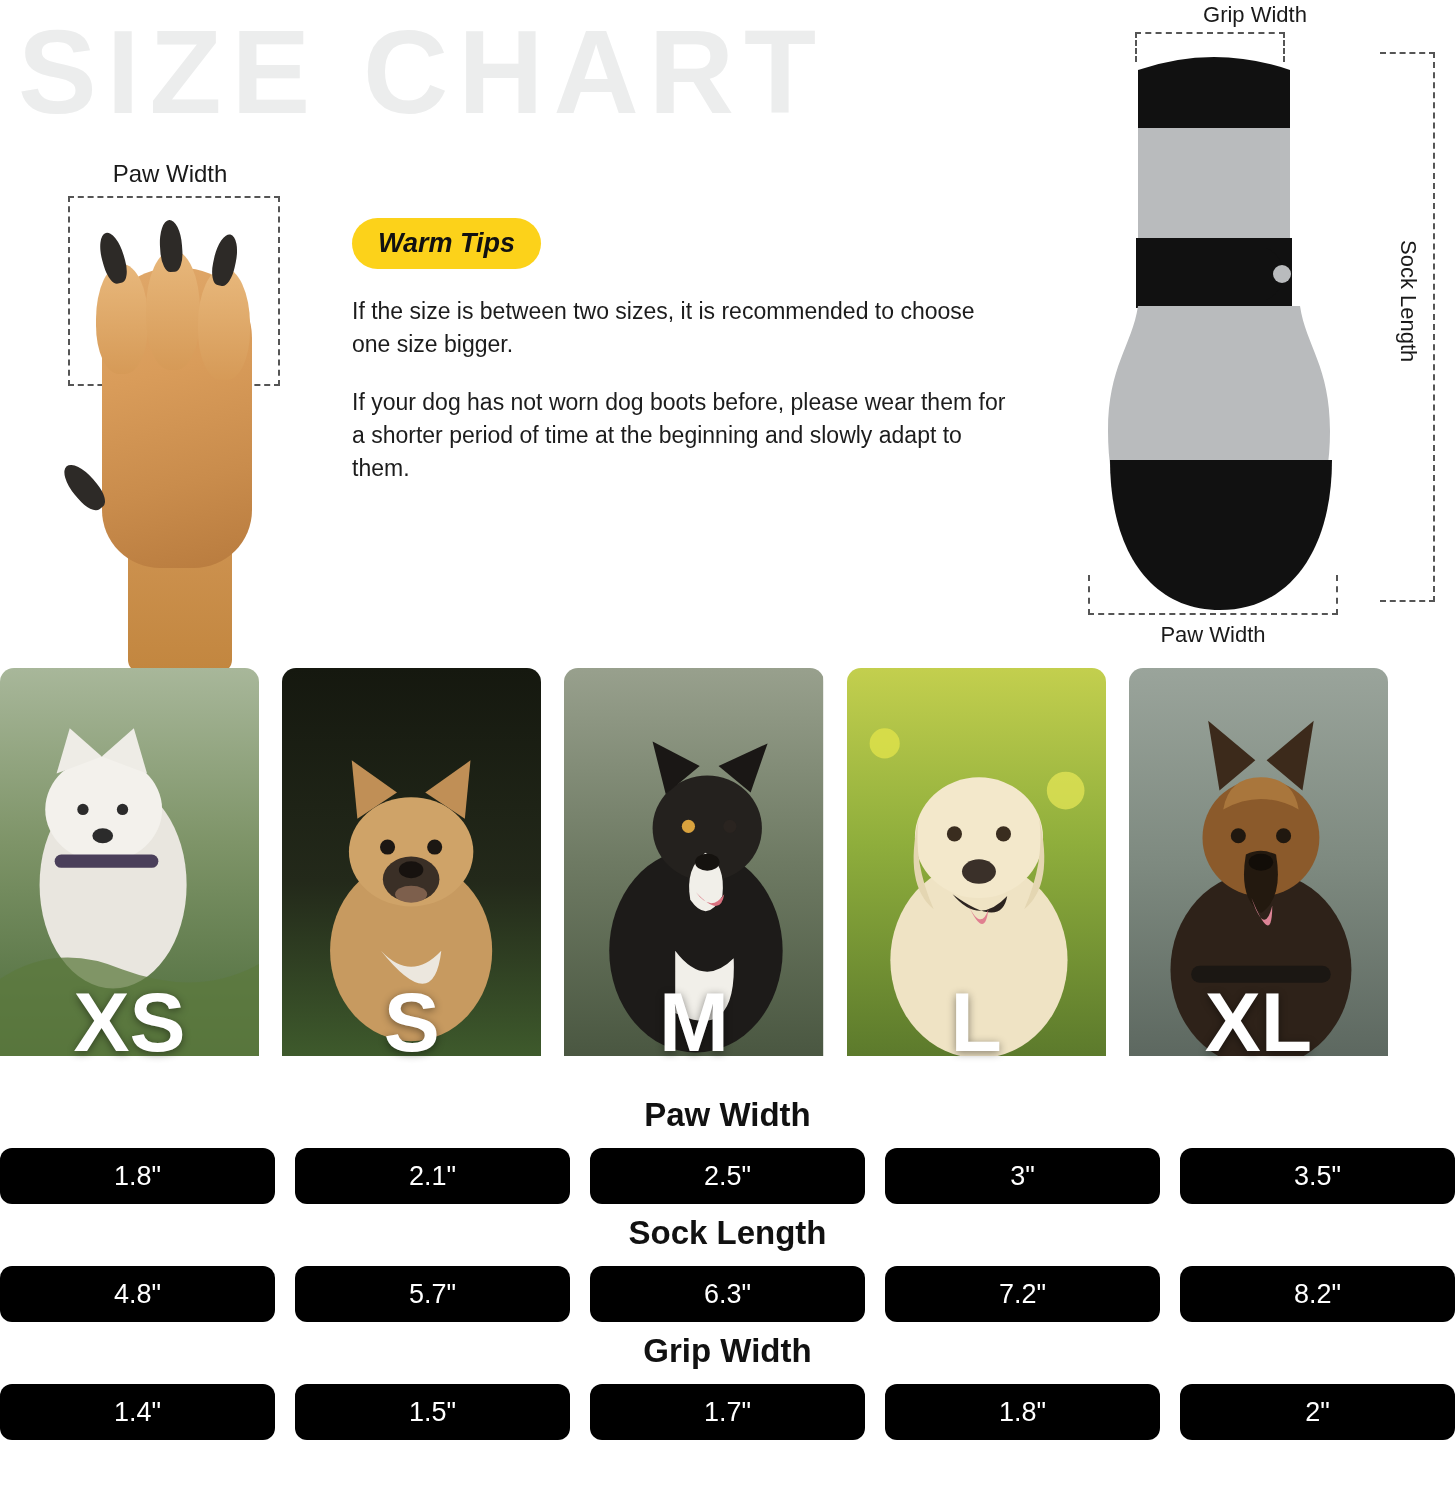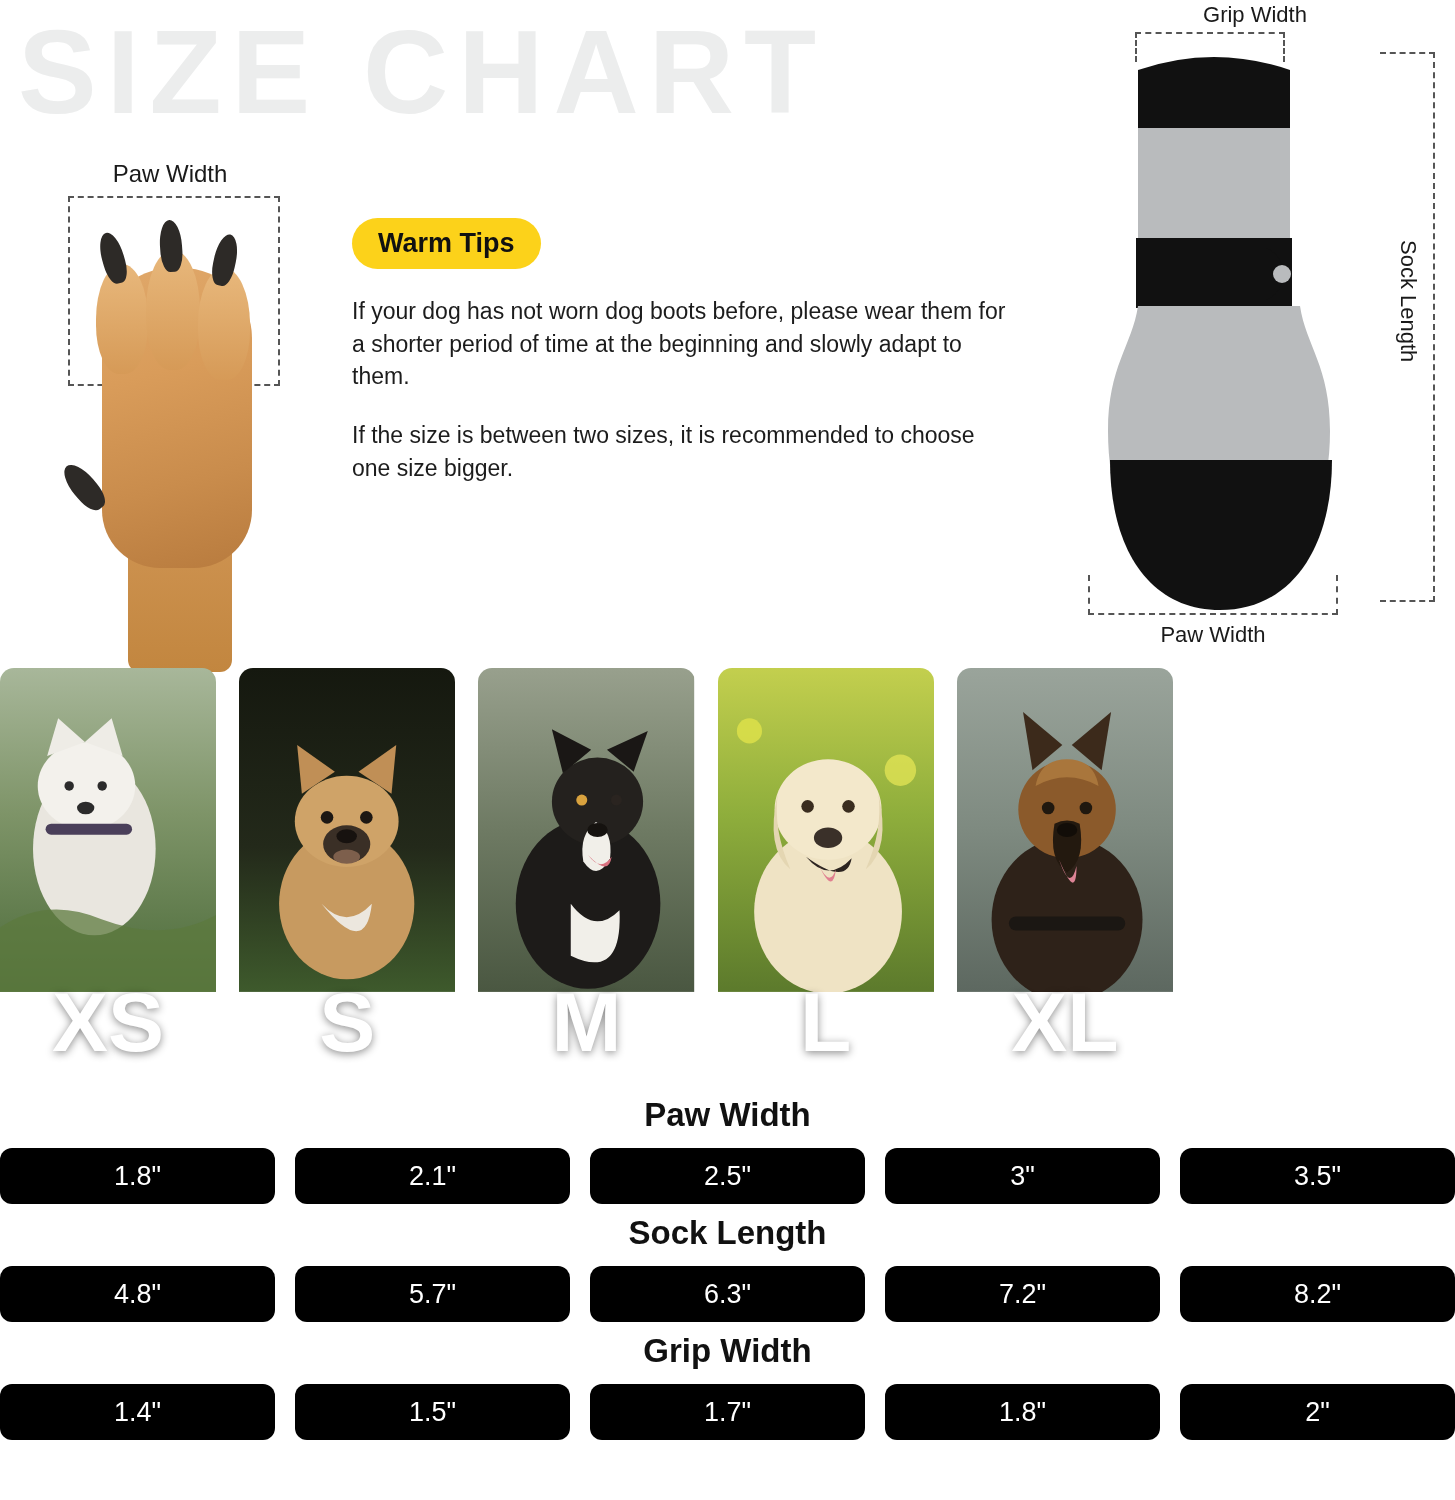--- a/index.html
+++ b/index.html
@@ -95,20 +95,21 @@
     width: 700px;
   }
   .tips-badge {
     display: inline-block;
     background: #fcd21a;
     color: #111;
     font-size: 27px;
     font-weight: bold;
     padding: 10px 26px;
     border-radius: 26px;
+    font-style: italic;
   }
   .tip-p {
     margin: 26px 0 0 0;
     font-size: 23px;
     line-height: 1.42;
     color: #1c1c1c;
     max-width: 660px;
   }
 
   
@@ -160,21 +161,21 @@
     width: 250px;
     text-align: center;
     font-size: 22px;
     color: #1a1a1a;
   }
 
   
   .dog-row {
     position: absolute;
     left: 0; top: 668px;
-    width: 1173px; height: 412px;
+    width: 1388px; height: 412px;
     display: flex;
     gap: 3px;
   }
   .dog-card {
     position: relative;
     width: 275px; height: 412px;
     margin-right: 20px;
     border-radius: 14px;
     overflow: hidden;
   }
@@ -244,22 +245,22 @@
         <div class="toe" style="left:148px; top:66px; width:52px; height:112px;"></div>
         <div class="nail" style="left:52px; top:30px; width:22px; height:52px; transform:rotate(-16deg);"></div>
         <div class="nail" style="left:110px; top:18px; width:22px; height:52px; transform:rotate(-4deg);"></div>
         <div class="nail" style="left:164px; top:32px; width:22px; height:52px; transform:rotate(12deg);"></div>
         <div class="nail" style="left:22px; top:258px; width:24px; height:54px; transform:rotate(-40deg);"></div>
       </div>
     </div>
 
     <div class="tips-block">
       <div class="tips-badge">Warm Tips</div>
+      <p class="tip-p">If the size is between two sizes, it is recommended to choose one size bigger.</p>
       <p class="tip-p">If your dog has not worn dog boots before, please wear them for a shorter period of time at the beginning and slowly adapt to them.</p>
-      <p class="tip-p">If the size is between two sizes, it is recommended to choose one size bigger.</p>
     </div>
 
     <div class="boot-block">
       <div class="boot-top-label">Grip Width</div>
       <div class="grip-dim"></div>
       <div class="sock-dim"></div>
       <div class="sock-len-text">Sock Length</div>
       <div class="paw-dim-bottom"></div>
       <div class="boot-bottom-label">Paw Width</div>
 

